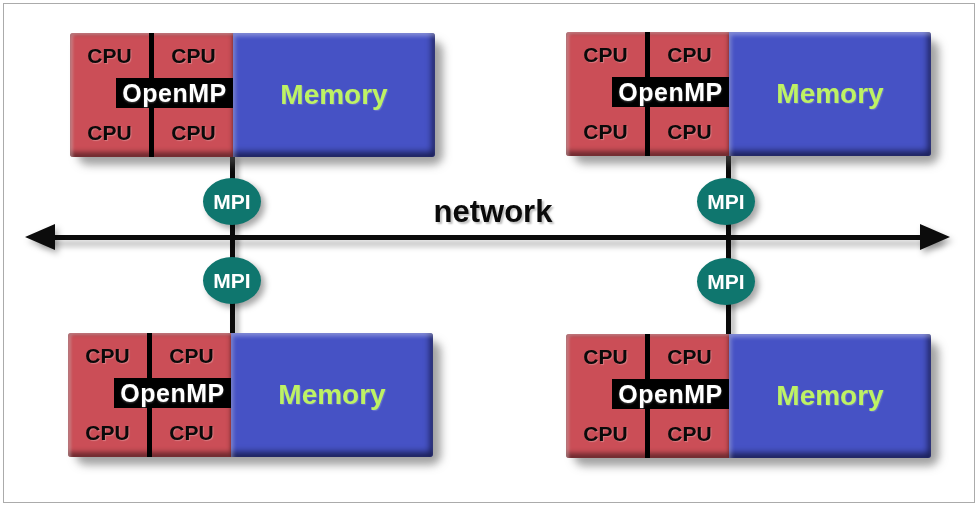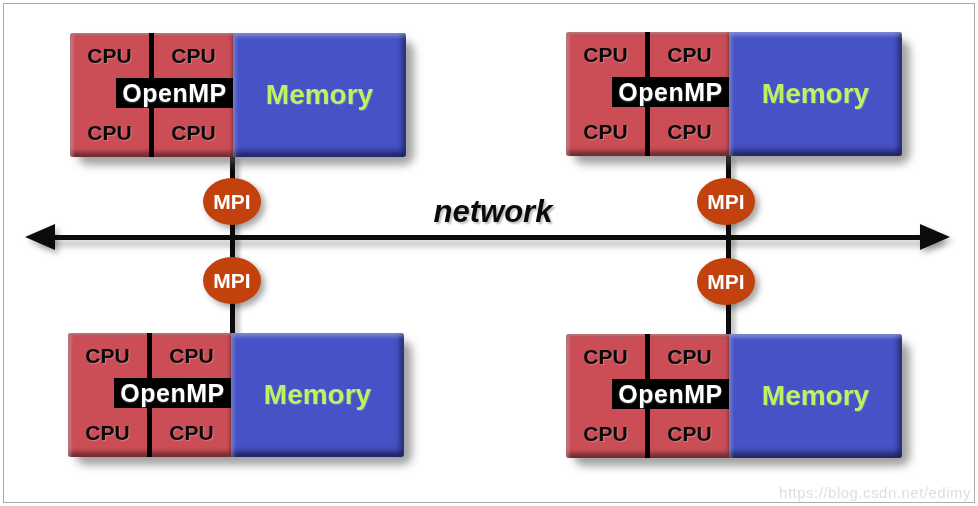--- a/index.html
+++ b/index.html
@@ -14,21 +14,21 @@
   .frame {
     position: absolute;
     left: 3px; top: 3px; right: 3px; bottom: 3px;
     border: 1px solid #ababab;
     pointer-events: none;
   }
 
   
   .node {
     position: absolute;
-    width: 336px;
+    width: 365px;
     height: 124px;
     display: flex;
     border-radius: 10px;
     box-shadow: 8px 8px 8px rgba(85,85,85,0.55);
     z-index: 3;
   }
   .node.n0 { left: 70px;  top: 33px;  }
   .node.n1 { left: 566px; top: 32px;  }
   .node.n2 { left: 68px;  top: 333px; }
   .node.n3 { left: 566px; top: 334px; }
@@ -95,21 +95,21 @@
   }
   .stem.tl { left: 230px; top: 155px; height: 84px; }
   .stem.bl { left: 230px; top: 238px; height: 97px; }
   .stem.tr { left: 726px; top: 156px; height: 83px; }
   .stem.br { left: 726px; top: 238px; height: 98px; }
 
   .mpi {
     position: absolute;
     width: 58px;
     height: 47px;
-    background: #c2410c;
+    background: #0f766e;
     border-radius: 50%;
     color: #ffffff;
     font-weight: bold;
     font-size: 21px;
     display: flex;
     align-items: center;
     justify-content: center;
     box-shadow: 4px 4px 6px rgba(0,0,0,0.35);
     z-index: 4;
   }
@@ -139,21 +139,20 @@
   .arrow.left  { left: 25px;  border-right: 30px solid #0c0c0c; }
   .arrow.right { left: 920px; border-left: 30px solid #0c0c0c; }
 
   .net-label {
     position: absolute;
     left: 393px; top: 194px;
     width: 200px;
     text-align: center;
     font-size: 31px;
     font-weight: bold;
-    font-style: italic;
     color: #0a0a0a;
     text-shadow: 2px 2px 2px rgba(0,0,0,0.25);
     z-index: 2;
   }
 
   .watermark {
     position: absolute;
     right: 7px; bottom: 5px;
     font-size: 15px;
     color: var(--watermark-gray, #dedede);
@@ -243,14 +242,13 @@
       </div>
     </div>
     <div class="memory-section">Memory</div>
   </div>
 
   <div class="mpi tl">MPI</div>
   <div class="mpi bl">MPI</div>
   <div class="mpi tr">MPI</div>
   <div class="mpi br">MPI</div>
 
-  <div class="watermark">https://blog.csdn.net/edimy</div>
 </div>
 
 </body></html>

